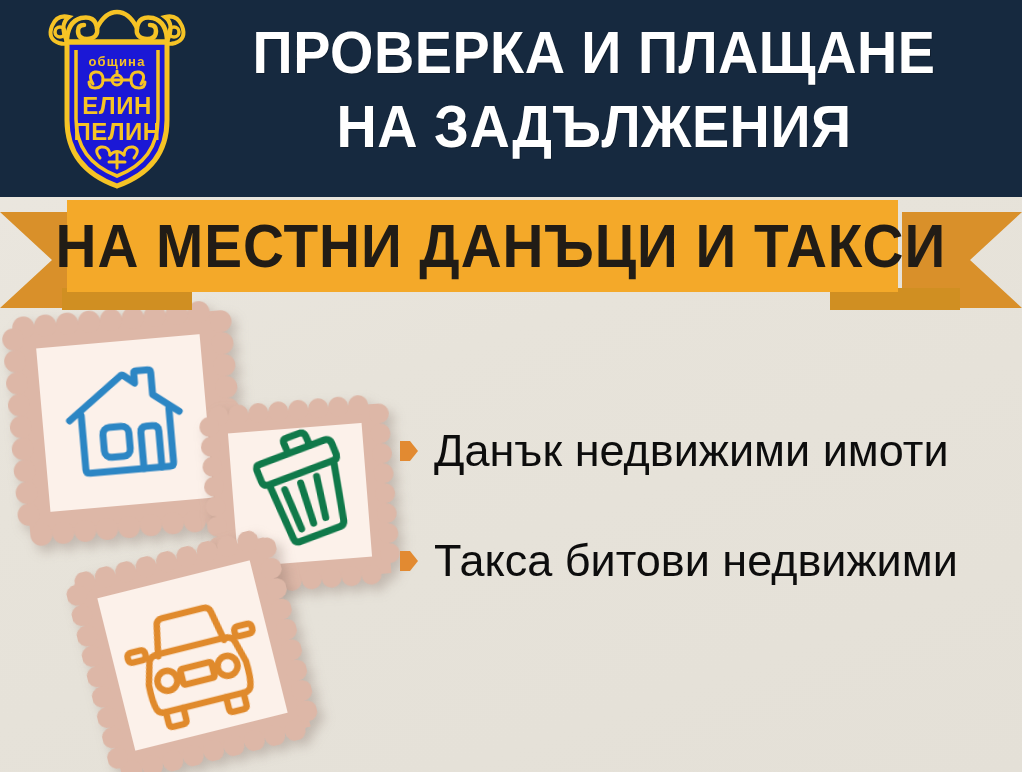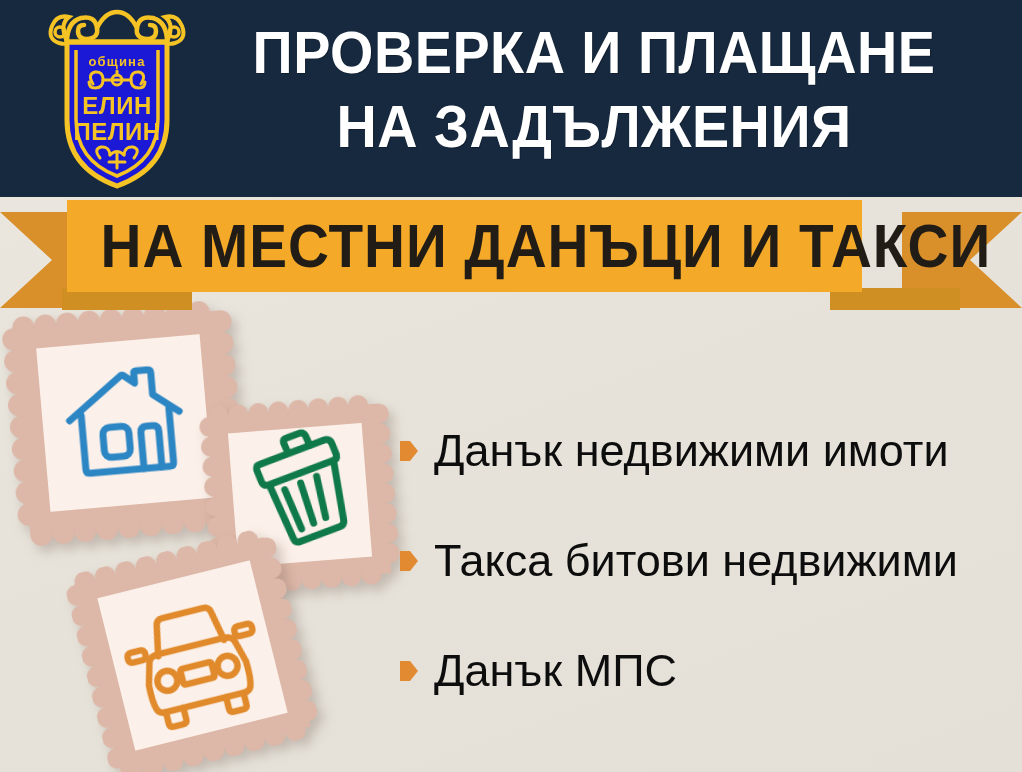--- a/index.html
+++ b/index.html
@@ -106,21 +106,22 @@
   .ribbon-main {
     position: absolute;
     left: 67px;
     top: 4px;
     width: 795px;
     height: 92px;
     background: #f4a929;
     z-index: 3;
     display: flex;
     align-items: center;
-    justify-content: flex-start;
+    justify-content: center;
+    padding-left: 36px;
   }
   .ribbon-text {
     color: #211c16;
     font-family: "Liberation Sans", sans-serif;
     font-weight: bold;
     font-size: 61px;
     line-height: 62px;
     letter-spacing: 1px;
     transform: scaleX(0.93);
     white-space: nowrap;
@@ -428,23 +429,15 @@
 
     <div class="bullet-item">
       <span class="bullet-marker">
         <svg width="18" height="22" viewBox="0 0 18 22" xmlns="http://www.w3.org/2000/svg">
           <path d="M0 1 L10 1 L18 11 L10 21 L0 21 Z" fill="#e28a31"></path>
         </svg>
       </span>
       <span class="bullet-label">Такса битови недвижими</span>
     </div>
 
-    <div class="bullet-item">
-      <span class="bullet-marker">
-        <svg width="18" height="22" viewBox="0 0 18 22" xmlns="http://www.w3.org/2000/svg">
-          <path d="M0 1 L10 1 L18 11 L10 21 L0 21 Z" fill="#e28a31"></path>
-        </svg>
-      </span>
-      <span class="bullet-label">Данък МПС</span>
-    </div>
   </div>
 
 </div>
 
 </body></html>

